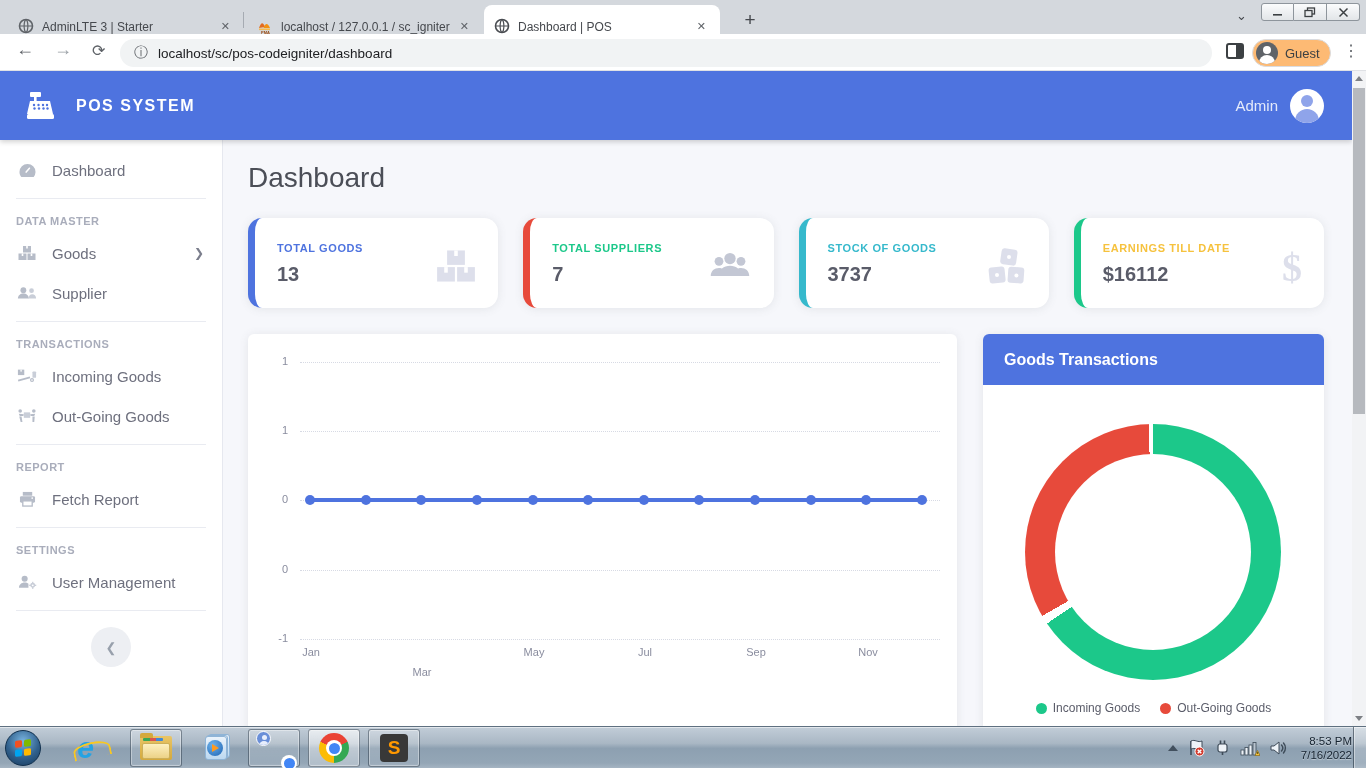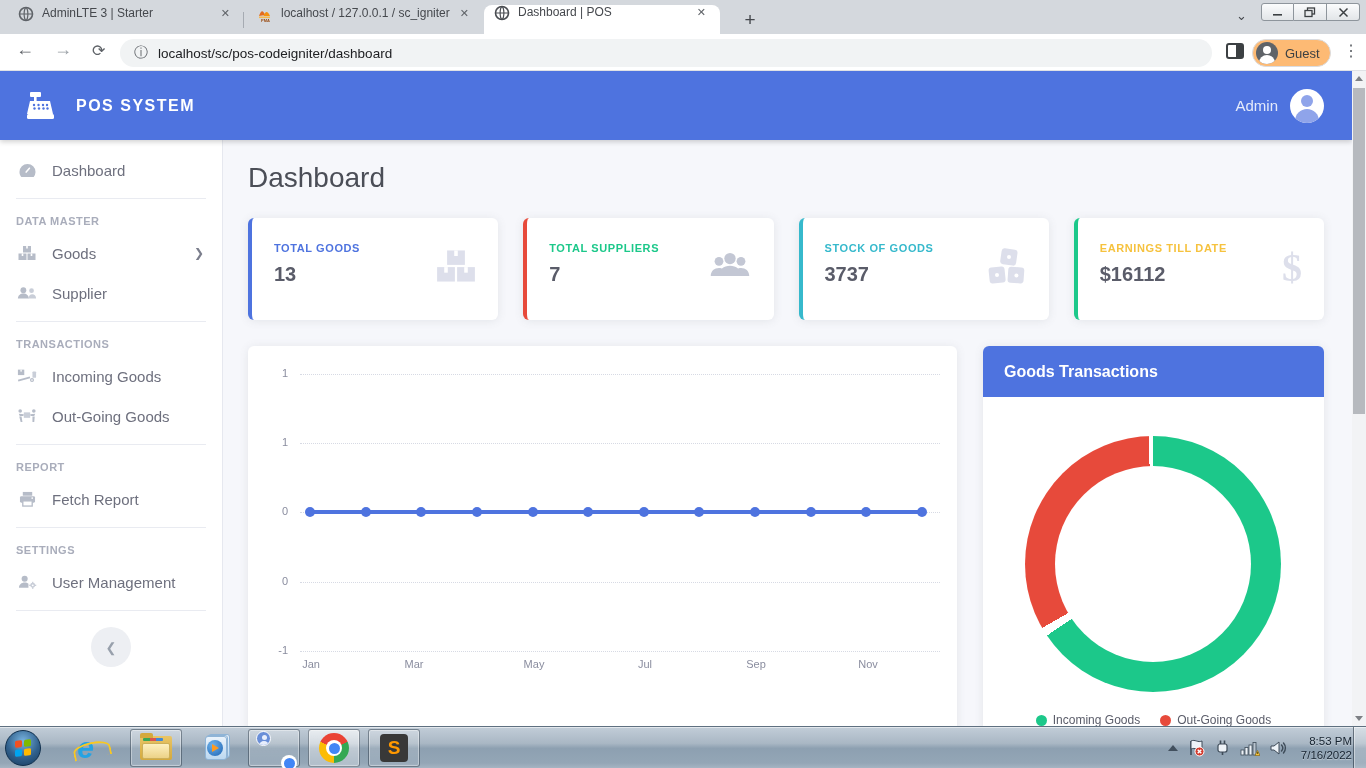--- a/index.html
+++ b/index.html
@@ -1,21 +1,21 @@
 <!DOCTYPE html>
 <html><head>
 <meta charset="utf-8">
 <style>
   * { margin:0; padding:0; box-sizing:border-box; }
   body { font-family:"Liberation Sans", sans-serif; background:#000; }
   #screen { position:relative; width:1366px; height:768px; overflow:hidden; background:#d4d8dd; }
 
   
   #tabstrip { position:absolute; left:0; top:0; width:1366px; height:34px; background:#d4d8dd; }
-  .tab { position:absolute; top:6px; height:28px; display:flex; align-items:flex-start; padding:0 10px; width:236px; }
+  .tab { position:absolute; top:6px; height:28px; display:flex; align-items:flex-end; padding:0 10px; width:236px; }
   .tab .favicon { width:16px; height:16px; margin-right:8px; flex:0 0 16px; }
   .tab .tab-title { font-size:12px; color:#45484d; white-space:nowrap; overflow:hidden; flex:1; }
   .tab .tab-close { font-size:11px; color:#5f6368; margin-left:6px; padding:1px 4px; cursor:default; }
   .tab.active { background:#fff; border-radius:8px 8px 0 0; top:5px; height:29px; }
   .tab-sep { position:absolute; top:12px; width:1px; height:16px; background:#a6abb2; }
   #new-tab-btn { position:absolute; left:736px; top:7px; width:28px; height:26px; font-size:19px; color:#45484d; text-align:center; line-height:25px; border-radius:50%; }
   #tab-chevron { position:absolute; left:1236px; top:8px; font-size:13px; color:#45484d; }
   .win-controls { position:absolute; right:6px; top:3px; display:flex; }
   .win-btn { width:33px; height:18px; border:1px solid #8e959c; background:linear-gradient(#fbfcfd,#e2e5e8); display:flex; align-items:center; justify-content:center; }
   .win-btn + .win-btn { border-left:none; }
@@ -54,21 +54,21 @@
   .side-item .si-icon { width:22px; margin-right:14px; display:flex; justify-content:center; }
   .side-item .si-chevron { position:absolute; right:18px; font-size:12px; color:#7b7e8c; }
   .side-divider { height:1px; background:#e9ebf1; margin:8px 16px; }
   .side-heading { font-size:11px; font-weight:bold; color:#a9adbb; letter-spacing:.5px; padding:8px 16px 6px; }
   #collapse-btn { width:40px; height:40px; border-radius:50%; background:#edeff3; color:#98a0ac; font-size:13px; display:flex; align-items:center; justify-content:center; margin:16px auto 0; }
 
   
   #content { position:absolute; left:223px; top:69px; right:0; bottom:0; padding:22px 28px 0 25px; }
   #page-title { font-size:28px; font-weight:normal; color:#4b4e57; }
   #cards-row { display:flex; gap:25px; margin-top:24px; }
-  .stat-card { flex:1; height:102px; background:#fff; border-left:4px solid #0ea5e9; border-radius:6px; box-shadow:0 1px 10px rgba(90,97,105,.12); position:relative; padding:24px 20px 0 22px; }
+  .stat-card { flex:1; height:90px; background:#fff; border-left:7px solid #0ea5e9; border-radius:14px; box-shadow:0 1px 10px rgba(90,97,105,.12); position:relative; padding:24px 20px 0 22px; }
   .stat-label { font-size:11px; font-weight:bold; letter-spacing:.6px; margin-bottom:9px; }
   .stat-value { font-size:20px; font-weight:bold; color:#5a5c69; }
   .stat-icon { position:absolute; right:22px; top:30px; color:#dddfeb; }
   .stat-icon .dollar { font-size:40px; font-weight:bold; line-height:40px; font-family:"Liberation Serif", serif; }
 
   #charts-row { display:flex; gap:26px; margin-top:26px; }
   .panel { background:#fff; border-radius:6px; box-shadow:0 1px 10px rgba(90,97,105,.12); }
   .panel-header { height:51px; background:#4e73df; border-radius:6px 6px 0 0; display:flex; align-items:center; padding-left:21px; }
   .panel-header .panel-title { color:#fff; font-size:16px; font-weight:bold; }
   #line-panel { width:709px; height:430px; }
@@ -434,21 +434,21 @@
                 <div class="dot" style="left: 222.545px; background: rgb(78, 115, 223);"></div>
                 <div class="dot" style="left: 278.182px; background: rgb(78, 115, 223);"></div>
                 <div class="dot" style="left: 333.818px; background: rgb(78, 115, 223);"></div>
                 <div class="dot" style="left: 389.455px; background: rgb(78, 115, 223);"></div>
                 <div class="dot" style="left: 445.091px; background: rgb(78, 115, 223);"></div>
                 <div class="dot" style="left: 500.727px; background: rgb(78, 115, 223);"></div>
                 <div class="dot" style="left: 556.364px; background: rgb(78, 115, 223);"></div>
                 <div class="dot" style="left: 612px; background: rgb(78, 115, 223);"></div>
               </div>
             <span class="xtick" style="left:63px;">Jan</span>
-            <span class="xtick" style="left:166px;">Mar</span>
+            <span class="xtick" style="left:174px;margin-top:20px;">Mar</span>
             <span class="xtick" style="left:286px;">May</span>
             <span class="xtick" style="left:397px;">Jul</span>
             <span class="xtick" style="left:508px;">Sep</span>
             <span class="xtick" style="left:620px;">Nov</span>
           </div>
         </div>
 
         <div id="donut-panel" class="panel">
           <div class="panel-header">
             <span class="panel-title">Goods Transactions</span>

